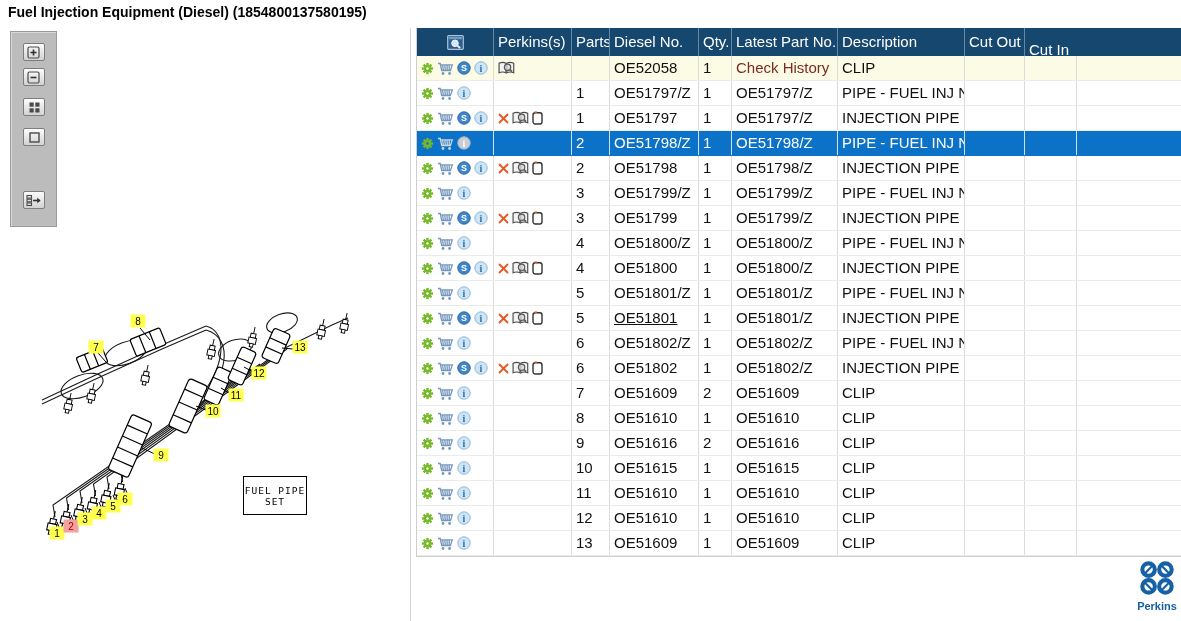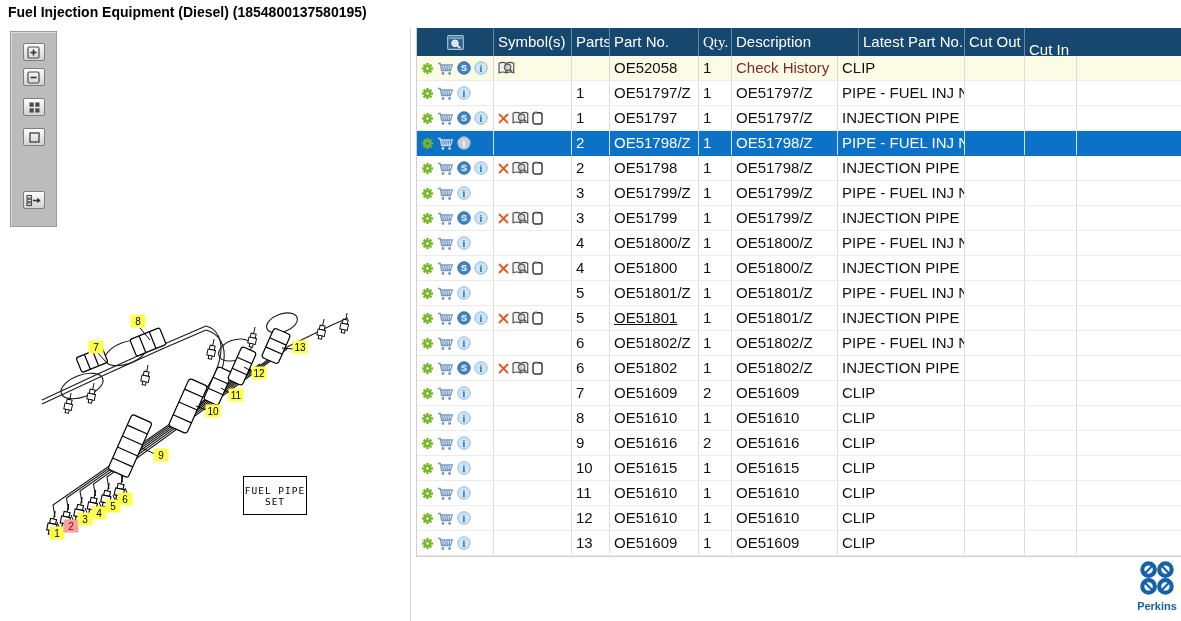--- a/index.html
+++ b/index.html
@@ -286,26 +286,26 @@
 <div class="table">
   <div class="thead" id="thead">
       <div class="th icon-col" style="width: 77px;">
         <svg width="17" height="15" viewBox="0 0 17 15">
           <rect x=".7" y=".7" width="15.6" height="13.6" rx="1" fill="#2e5e8e" stroke="#a9c4da" stroke-width="1.2"></rect>
           <rect x="2" y="2" width="13" height="2.2" fill="#6f9cc2"></rect>
           <circle cx="8" cy="8.3" r="3.3" fill="#d7e5f2" stroke="#eef4f9"></circle>
           <line x1="10.4" y1="10.7" x2="13.2" y2="13" stroke="#e7eef5" stroke-width="2"></line>
         </svg>
       </div>
-      <div class="th" style="width: 78px;">Symbol(s)</div>
+      <div class="th" style="width: 78px;">Perkins(s)</div>
       <div class="th" style="width: 38px;">Parts</div>
-      <div class="th" style="width: 89px;">Part No.</div>
-      <div class="th" style="width: 33px; font-family: Liberation Serif, serif;">Qty.</div>
+      <div class="th" style="width: 89px;">Diesel No.</div>
+      <div class="th" style="width: 33px;">Qty.</div>
+      <div class="th" style="width: 106px;">Latest Part No.</div>
       <div class="th" style="width: 127px;">Description</div>
-      <div class="th" style="width: 106px;">Latest Part No.</div>
       <div class="th" style="width: 60px;">Cut Out</div>
       <div class="th" style="width: 52px; margin-top: 16px;">Cut In</div>
     </div>
   <div id="tbody">
       <div class="tr cream">
         <div class="td icons" style="width: 77px;">
           <svg width="13" height="13" viewBox="0 0 14 14">
             <g stroke="#76b82a" stroke-width="2.6">
               <line x1="7" y1="1" x2="7" y2="13"></line>
               <line x1="1" y1="7" x2="13" y2="7"></line>

